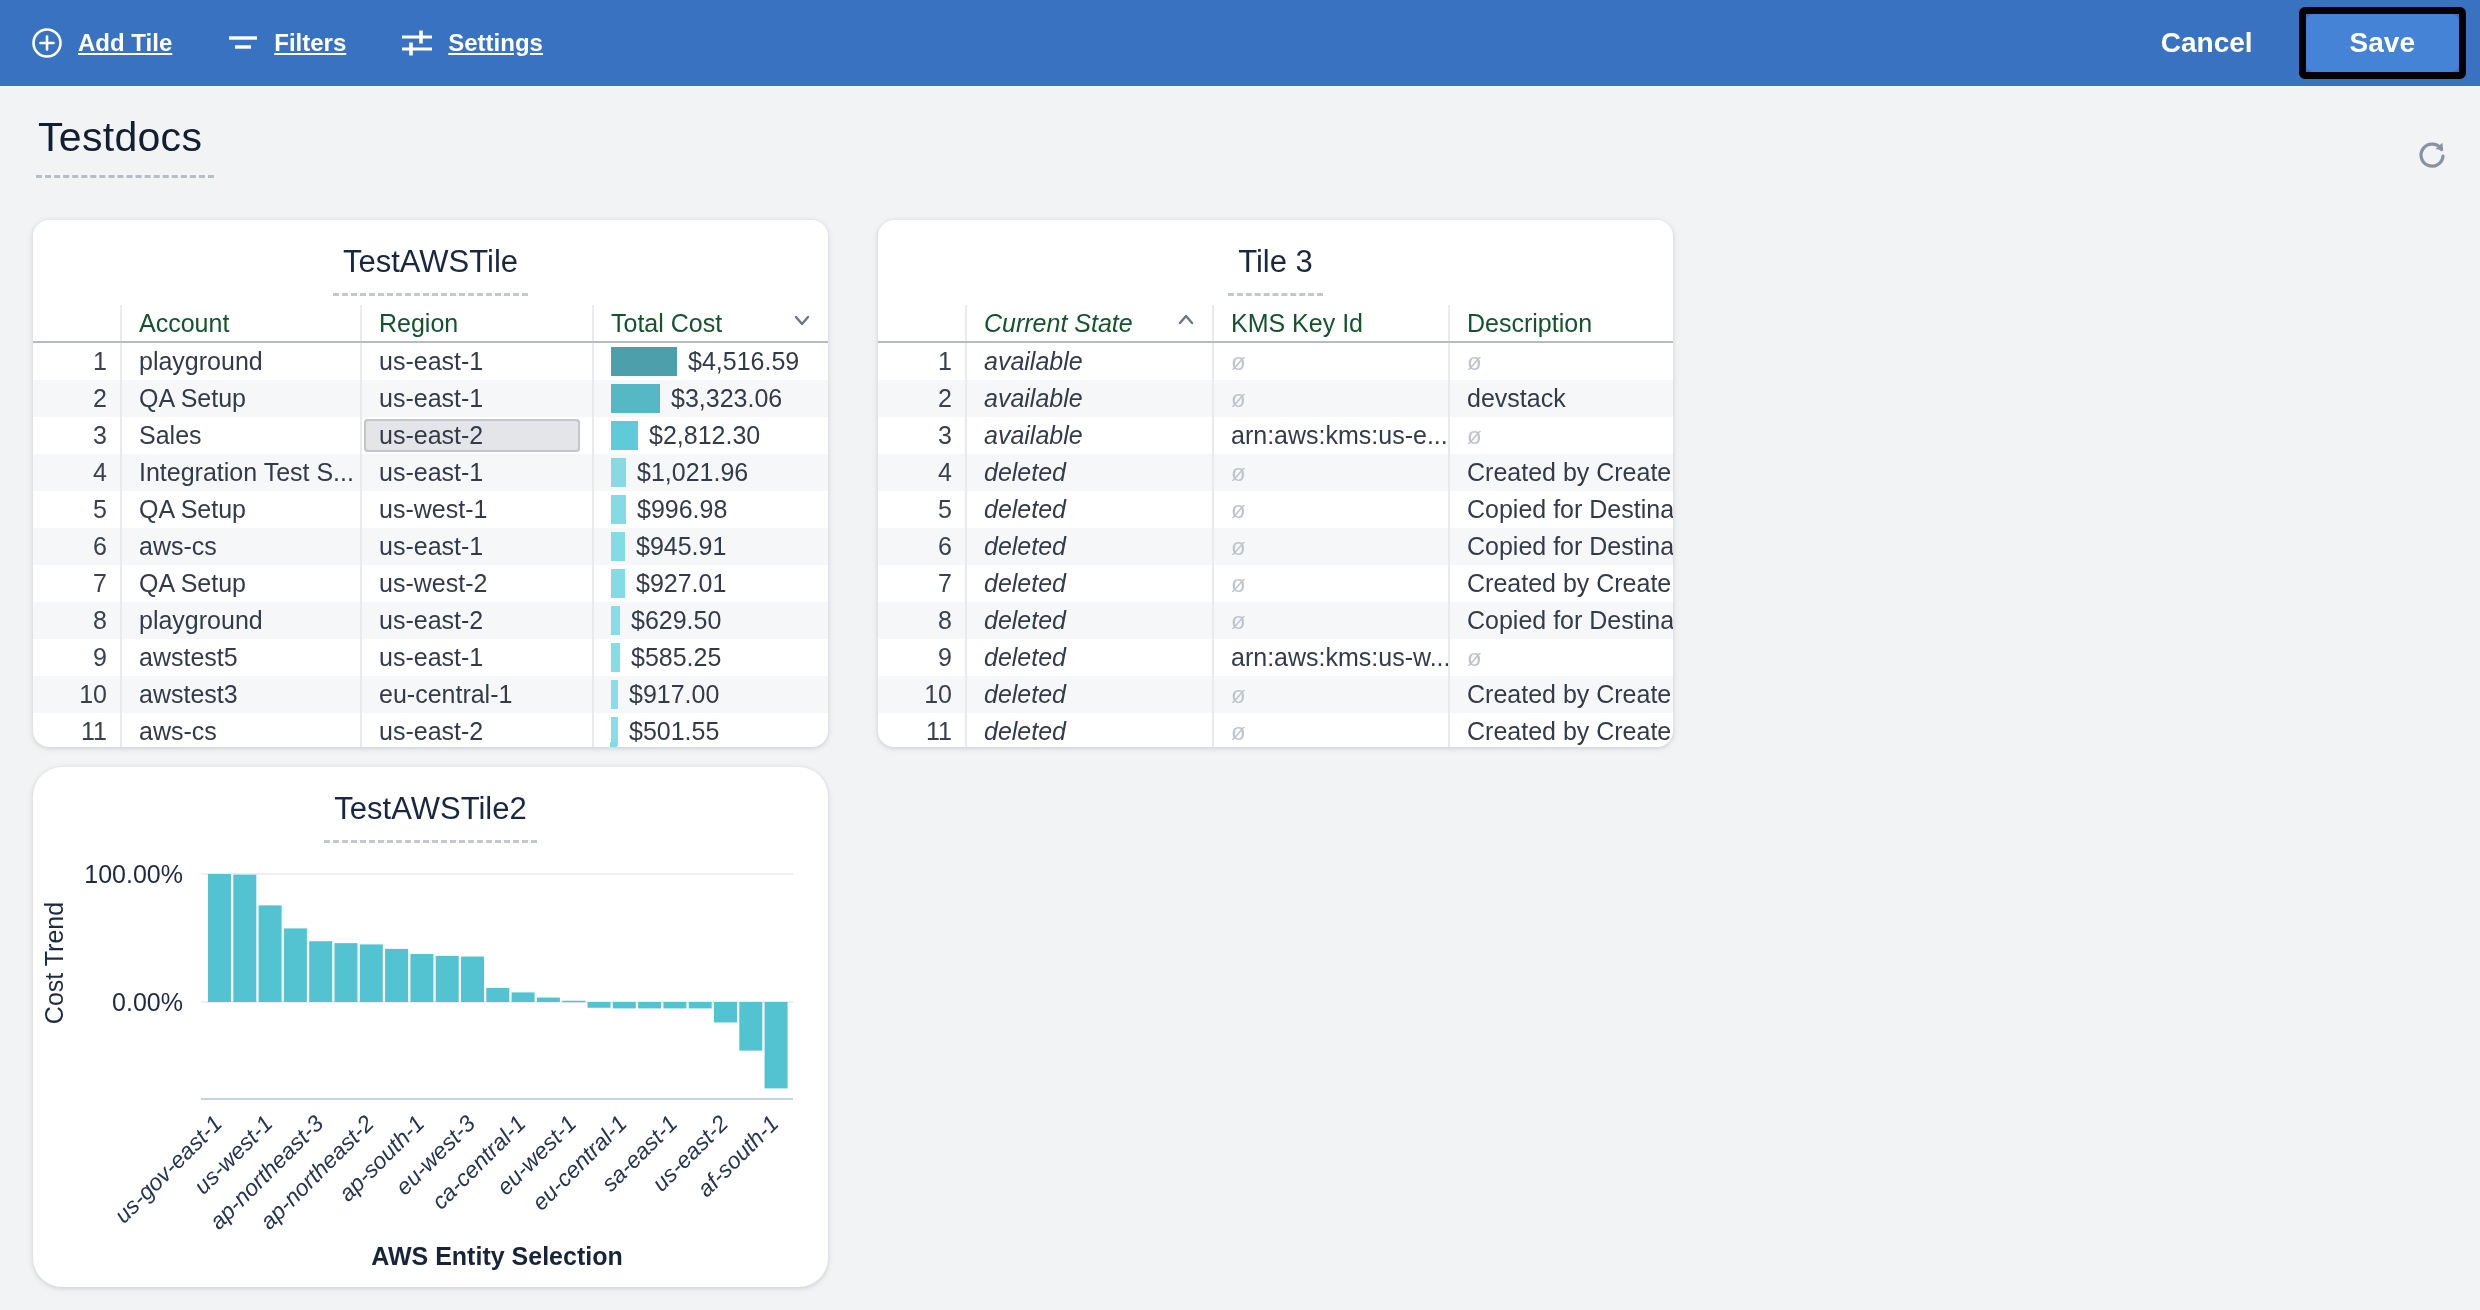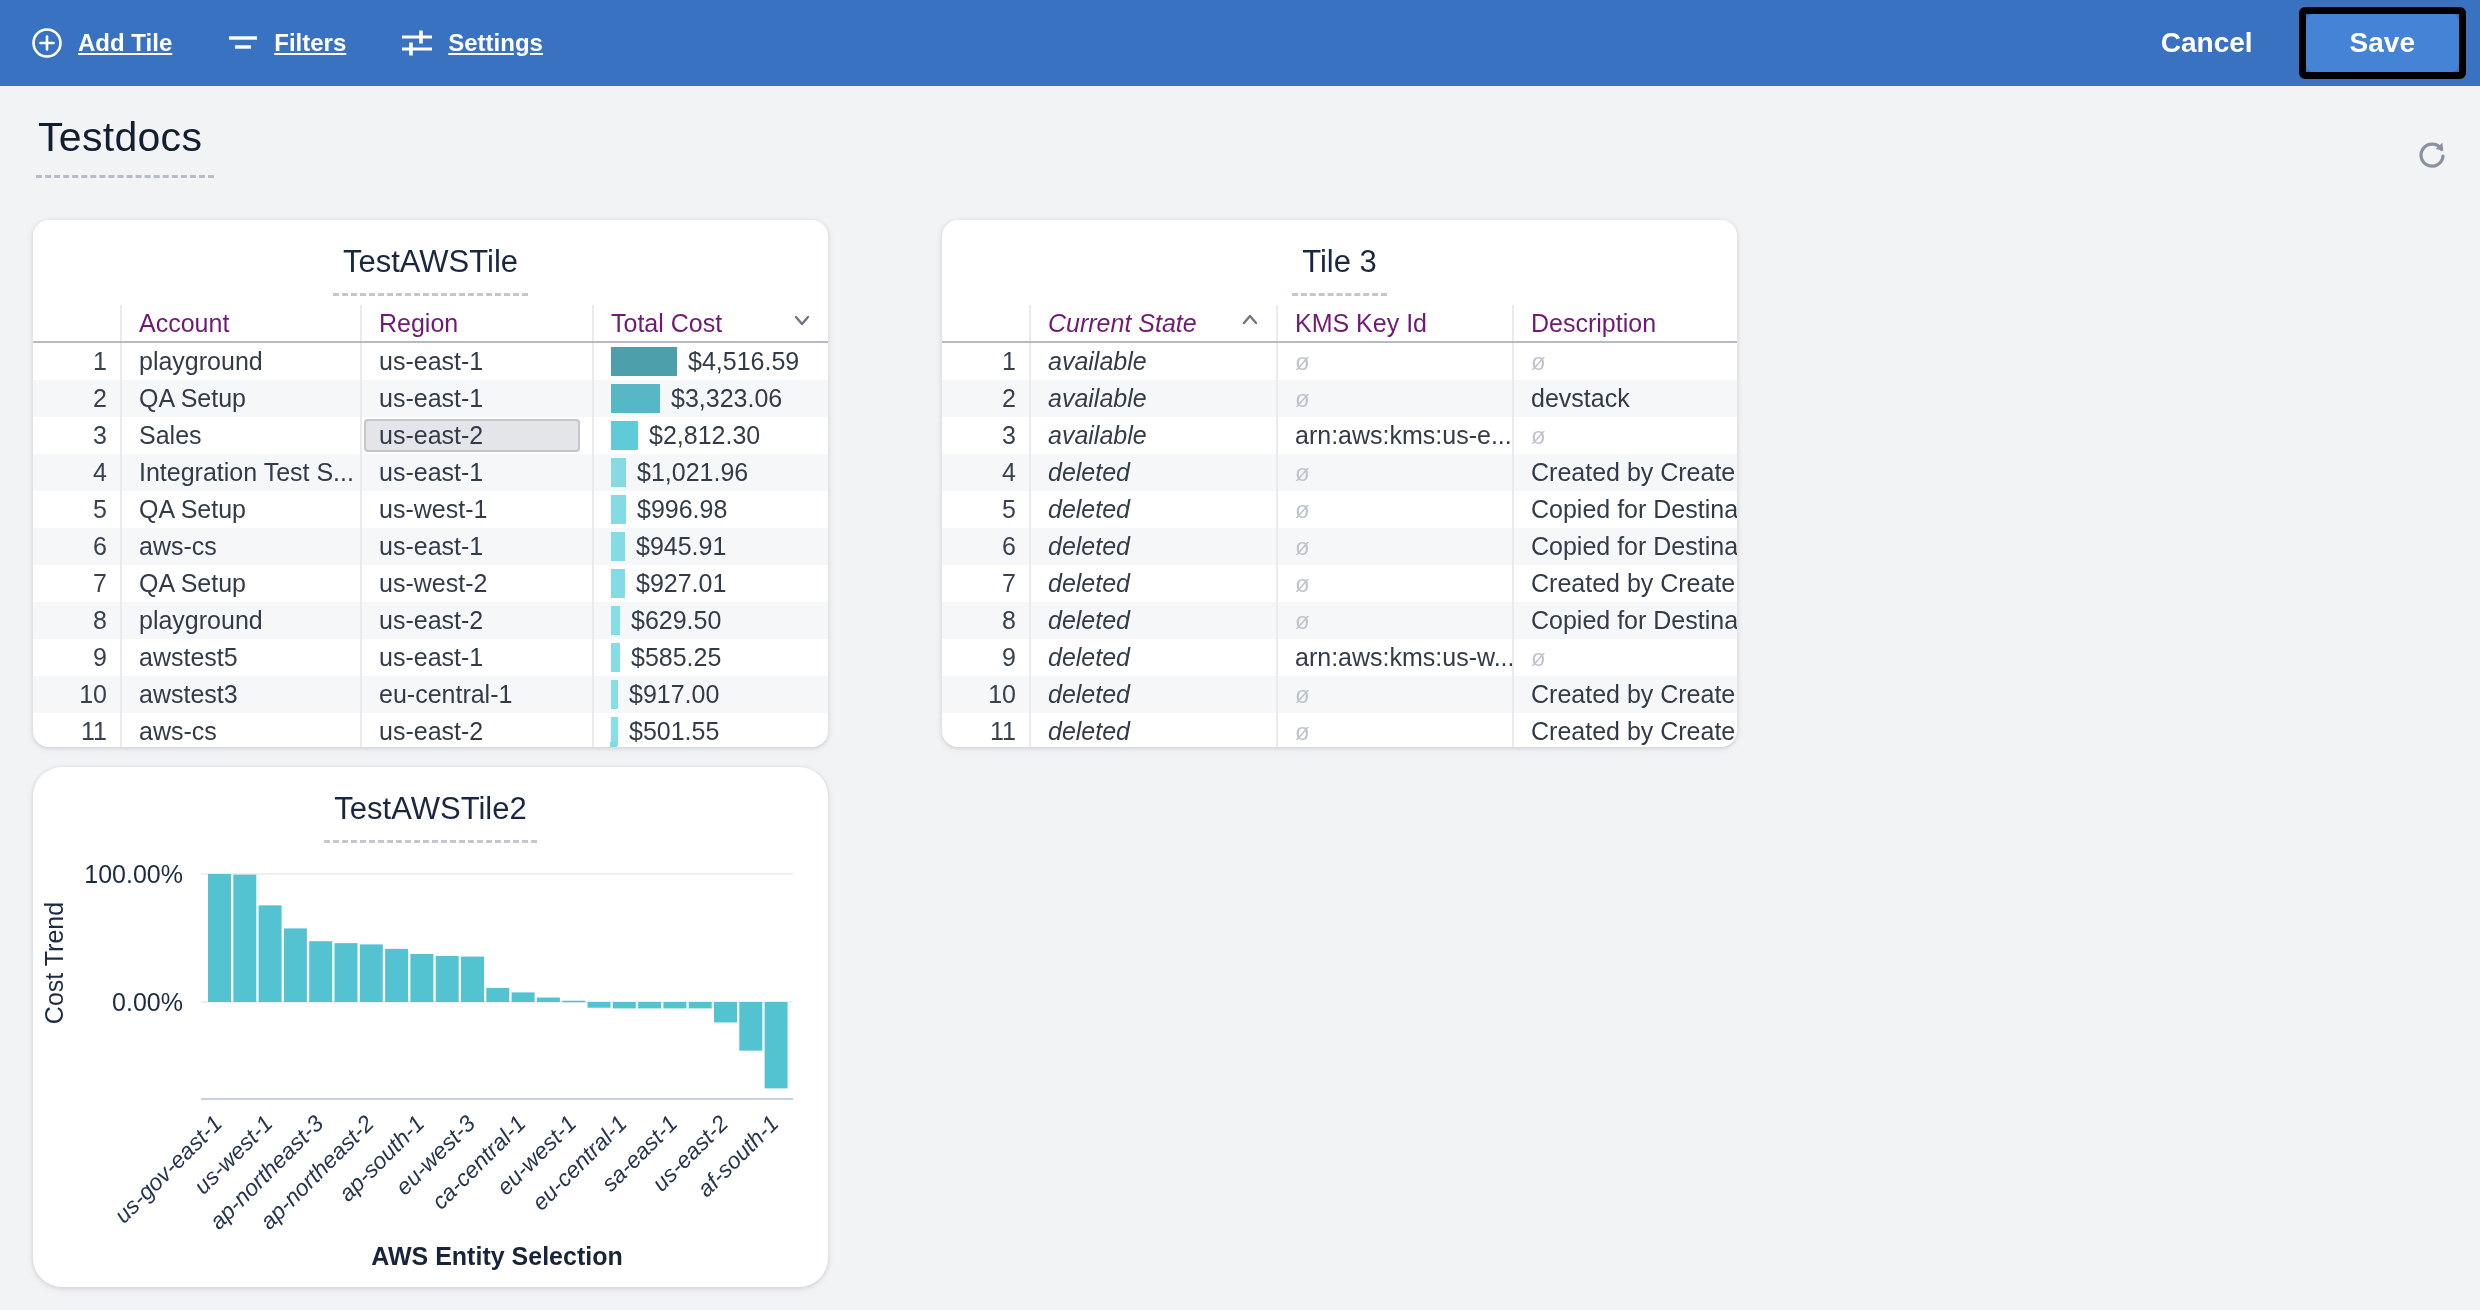--- a/index.html
+++ b/index.html
@@ -12,31 +12,31 @@
   .tb-item svg { display:block; }
   .cancel-btn { margin-left:auto; color:#fff; font-size:28px; font-weight:600; cursor:pointer; padding:10px 18px; }
   .save-frame { border:7px solid #000; border-radius:6px; margin-left:28px; }
   .save-btn { display:block; background:#4483d6; color:#fff; border:none; font-family:inherit; font-size:28px; font-weight:600; padding:13px 44px; border-radius:8px; cursor:pointer; }
 
   
   .content { position:relative; padding:28px 0 0 33px; }
   .page-title { display:inline-block; margin-left:3px; font-size:41px; font-weight:500; color:#121e31; letter-spacing:.3px; padding:0 12px 14px 2px; border-bottom:3px dashed #b6bdc7; cursor:text;text-align:right; }
   .refresh { position:absolute; top:52px; right:30px; cursor:pointer; }
 
-  .tiles-row { display:flex; gap:114px; margin-top:42px; }
+  .tiles-row { display:flex; gap:50px; margin-top:42px; }
   .card { width:795px; background:#fff; border-radius:16px; box-shadow:0 1px 4px rgba(15,23,42,.12), 0 2px 8px rgba(15,23,42,.06); position:relative; overflow:hidden; }
   .table-card { height:527px; }
   .chart-card { height:520px; margin-top:20px;border-radius:29px; }
 
   .card-title-wrap { text-align:center; margin-top:24px; }
   .card-title { display:inline-block; font-size:31px; font-weight:500; color:#1a2740; padding:0 10px 13px 10px; border-bottom:3px dashed #c3c8d0; cursor:text; }
 
   
   .tbl { margin-top:9px; }
-  .tbl-header { display:flex; height:38px; align-items:center; border-bottom:2px solid #b6bac2; font-size:25px; font-weight:500; color:#701a75; }
+  .tbl-header { display:flex; height:38px; align-items:center; border-bottom:2px solid #b6bac2; font-size:25px; font-weight:500; color:#14532d; }
   .hcell { display:flex; align-items:center; height:100%; padding-left:17px; cursor:pointer; }
   .hcell.sep, .cell.sep { border-left:2px solid #e8eaed; }
   .hcell .chev { margin-left:auto; margin-right:14px; }
   .num-col { width:87px; justify-content:flex-end; padding-right:13px; padding-left:0; }
   .t1-c1 { width:240px; } .t1-c2 { width:232px; } .t1-c3 { width:236px; }
   .t2-c1 { width:247px;font-style:italic; } .t2-c2 { width:236px; } .t2-c3 { width:225px; }
   .trow { display:flex; height:37px; }
   .trow:nth-child(even) { background:#f6f7f9; }
   .cell { display:flex; align-items:center; height:100%; padding-left:17px; font-size:25px; color:#333b49; white-space:nowrap; overflow:hidden; cursor:default; }
   .cell.numc { justify-content:flex-end; padding-right:13px; padding-left:0; color:#39414f; }

